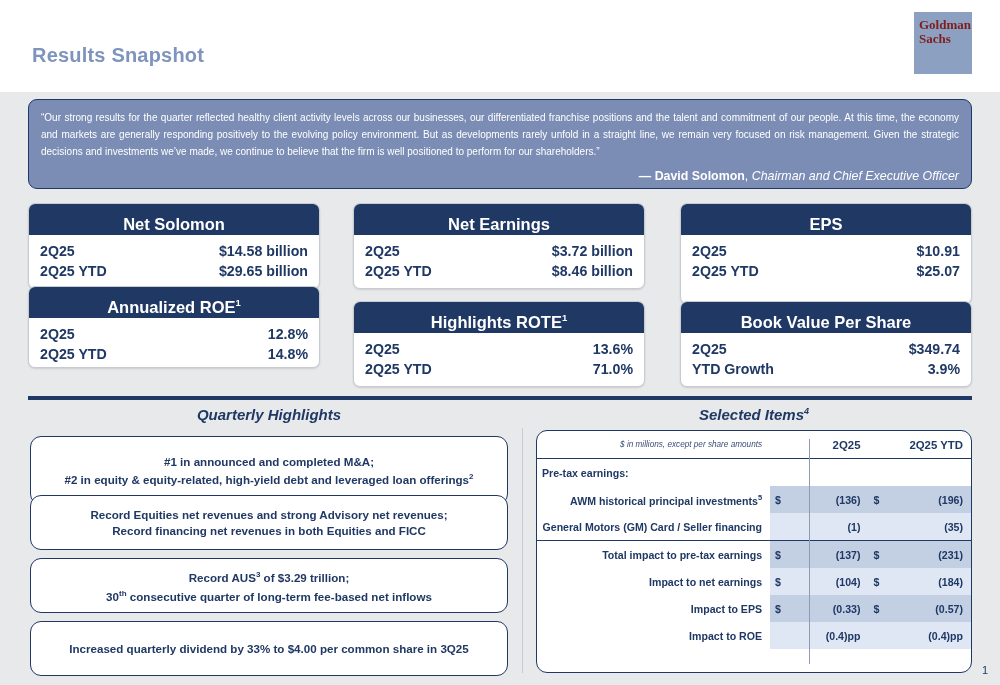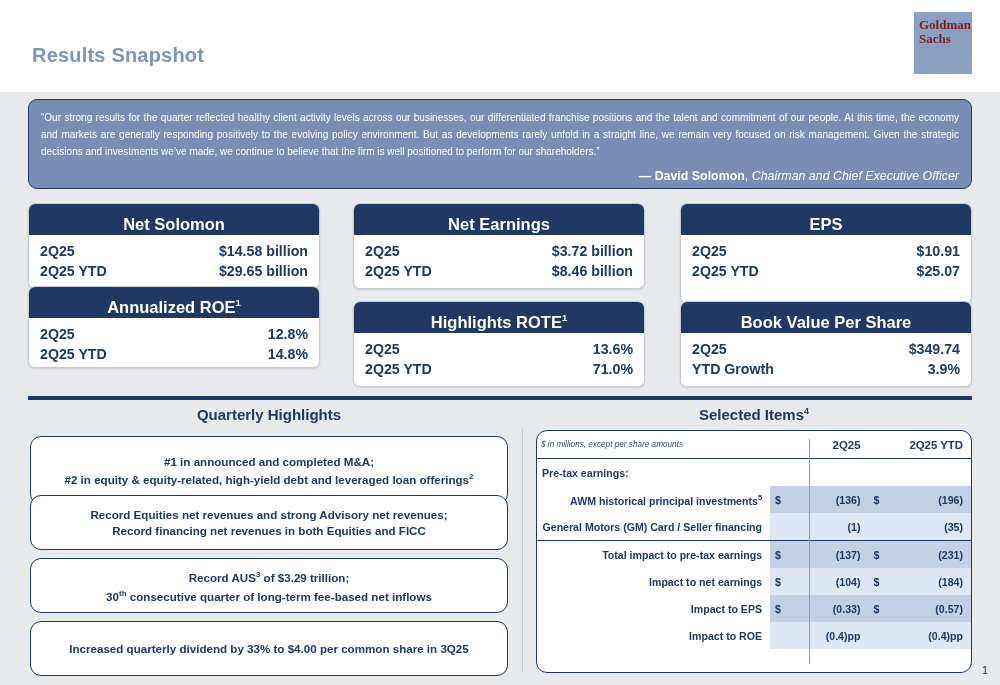--- a/index.html
+++ b/index.html
@@ -112,20 +112,21 @@
     left: 28px; top: 396px;
     width: 944px; height: 4px;
     background: #1f3864;
   }
   .section-title {
     position: absolute;
     top: 406px;
     font-size: 15px; font-weight: bold;
     color: #1f3864;
     text-align: center;
+    font-style: italic;
   }
   .section-title sup { font-size: 9px; vertical-align: super; }
   #sec-left  { left: 28px;  width: 482px; }
   #sec-right { left: 536px; width: 436px; }
 
   .col-divider {
     position: absolute;
     left: 522px; top: 428px;
     width: 1px; height: 245px;
     background: #c9ccd1;
@@ -176,20 +177,21 @@
   table.sel col.c-val1  { width: 78px; }
   table.sel col.c-cur2  { width: 20px; }
   table.sel col.c-val2  { width: 82px; }
 
   table.sel td, table.sel th {
     padding: 0 4px;
     height: 27px;
     vertical-align: middle;
   }
   .hdr-caption {
+    text-align: right;
     font-style: italic;
     font-weight: normal;
     font-size: 8.2px;
     color: #3b4e77;
     padding-right: 8px !important;
   }
   .hdr-col {
     text-align: right;
     font-size: 11.4px;
     font-weight: bold;

